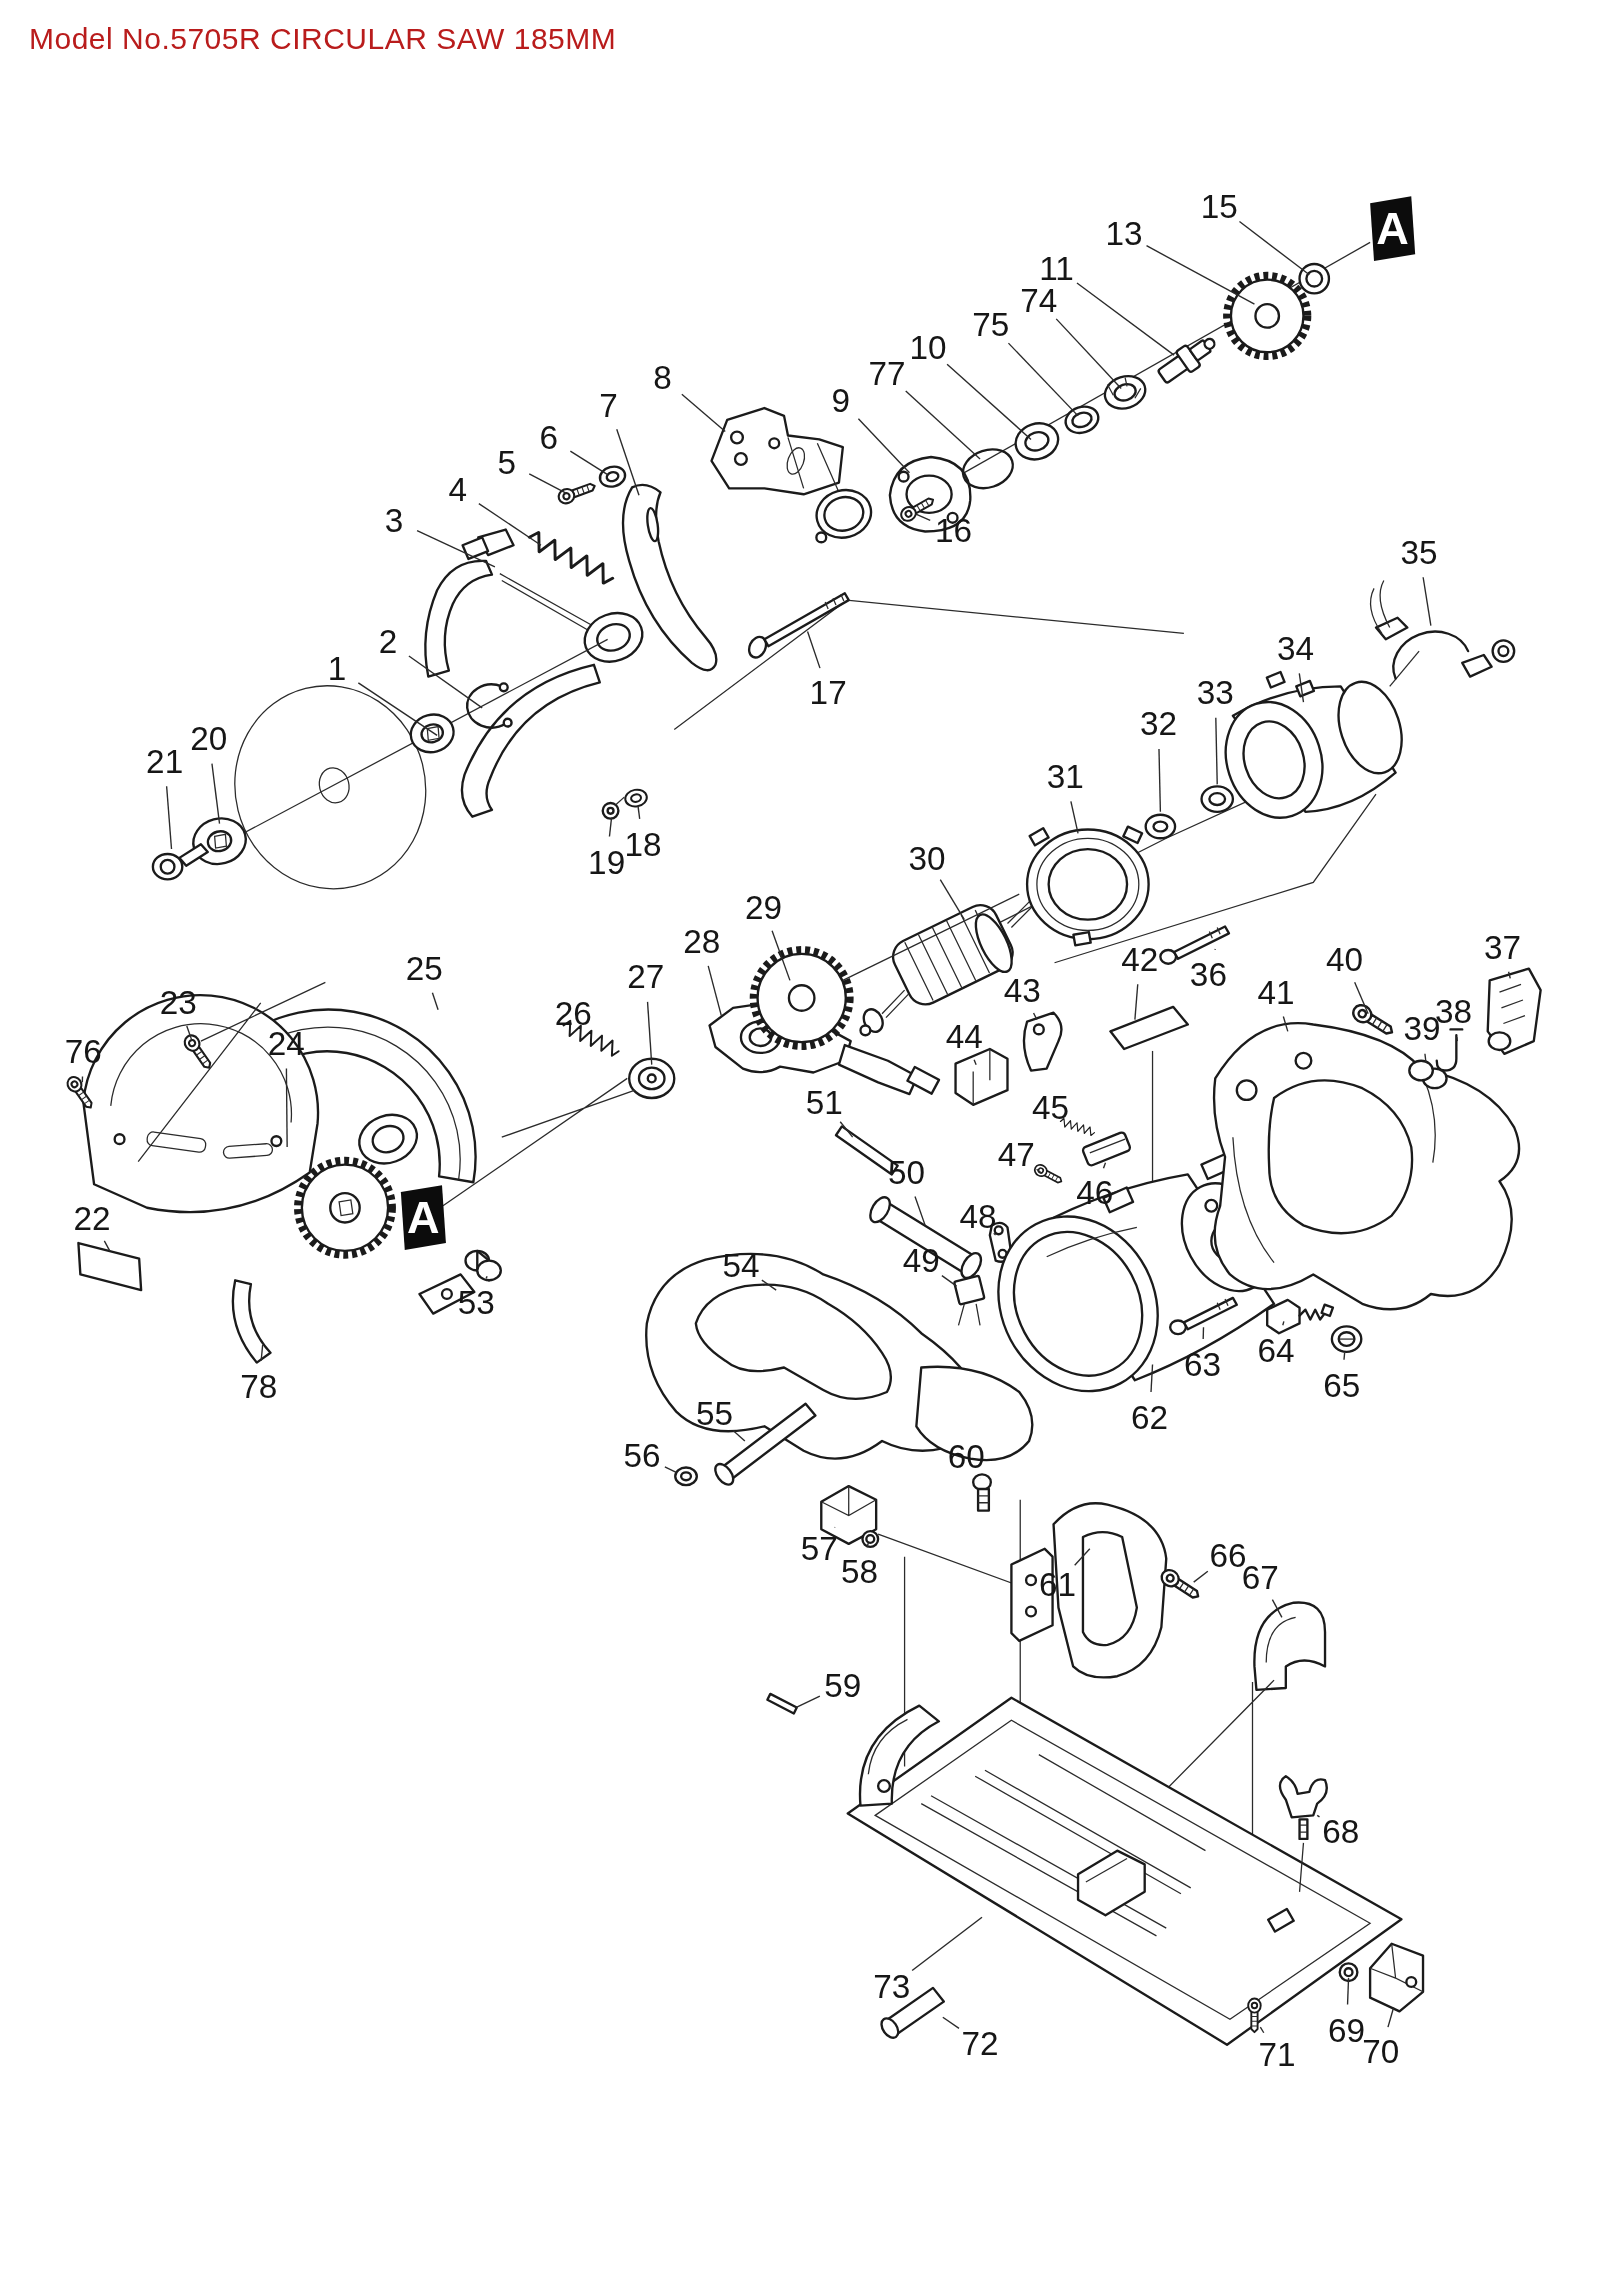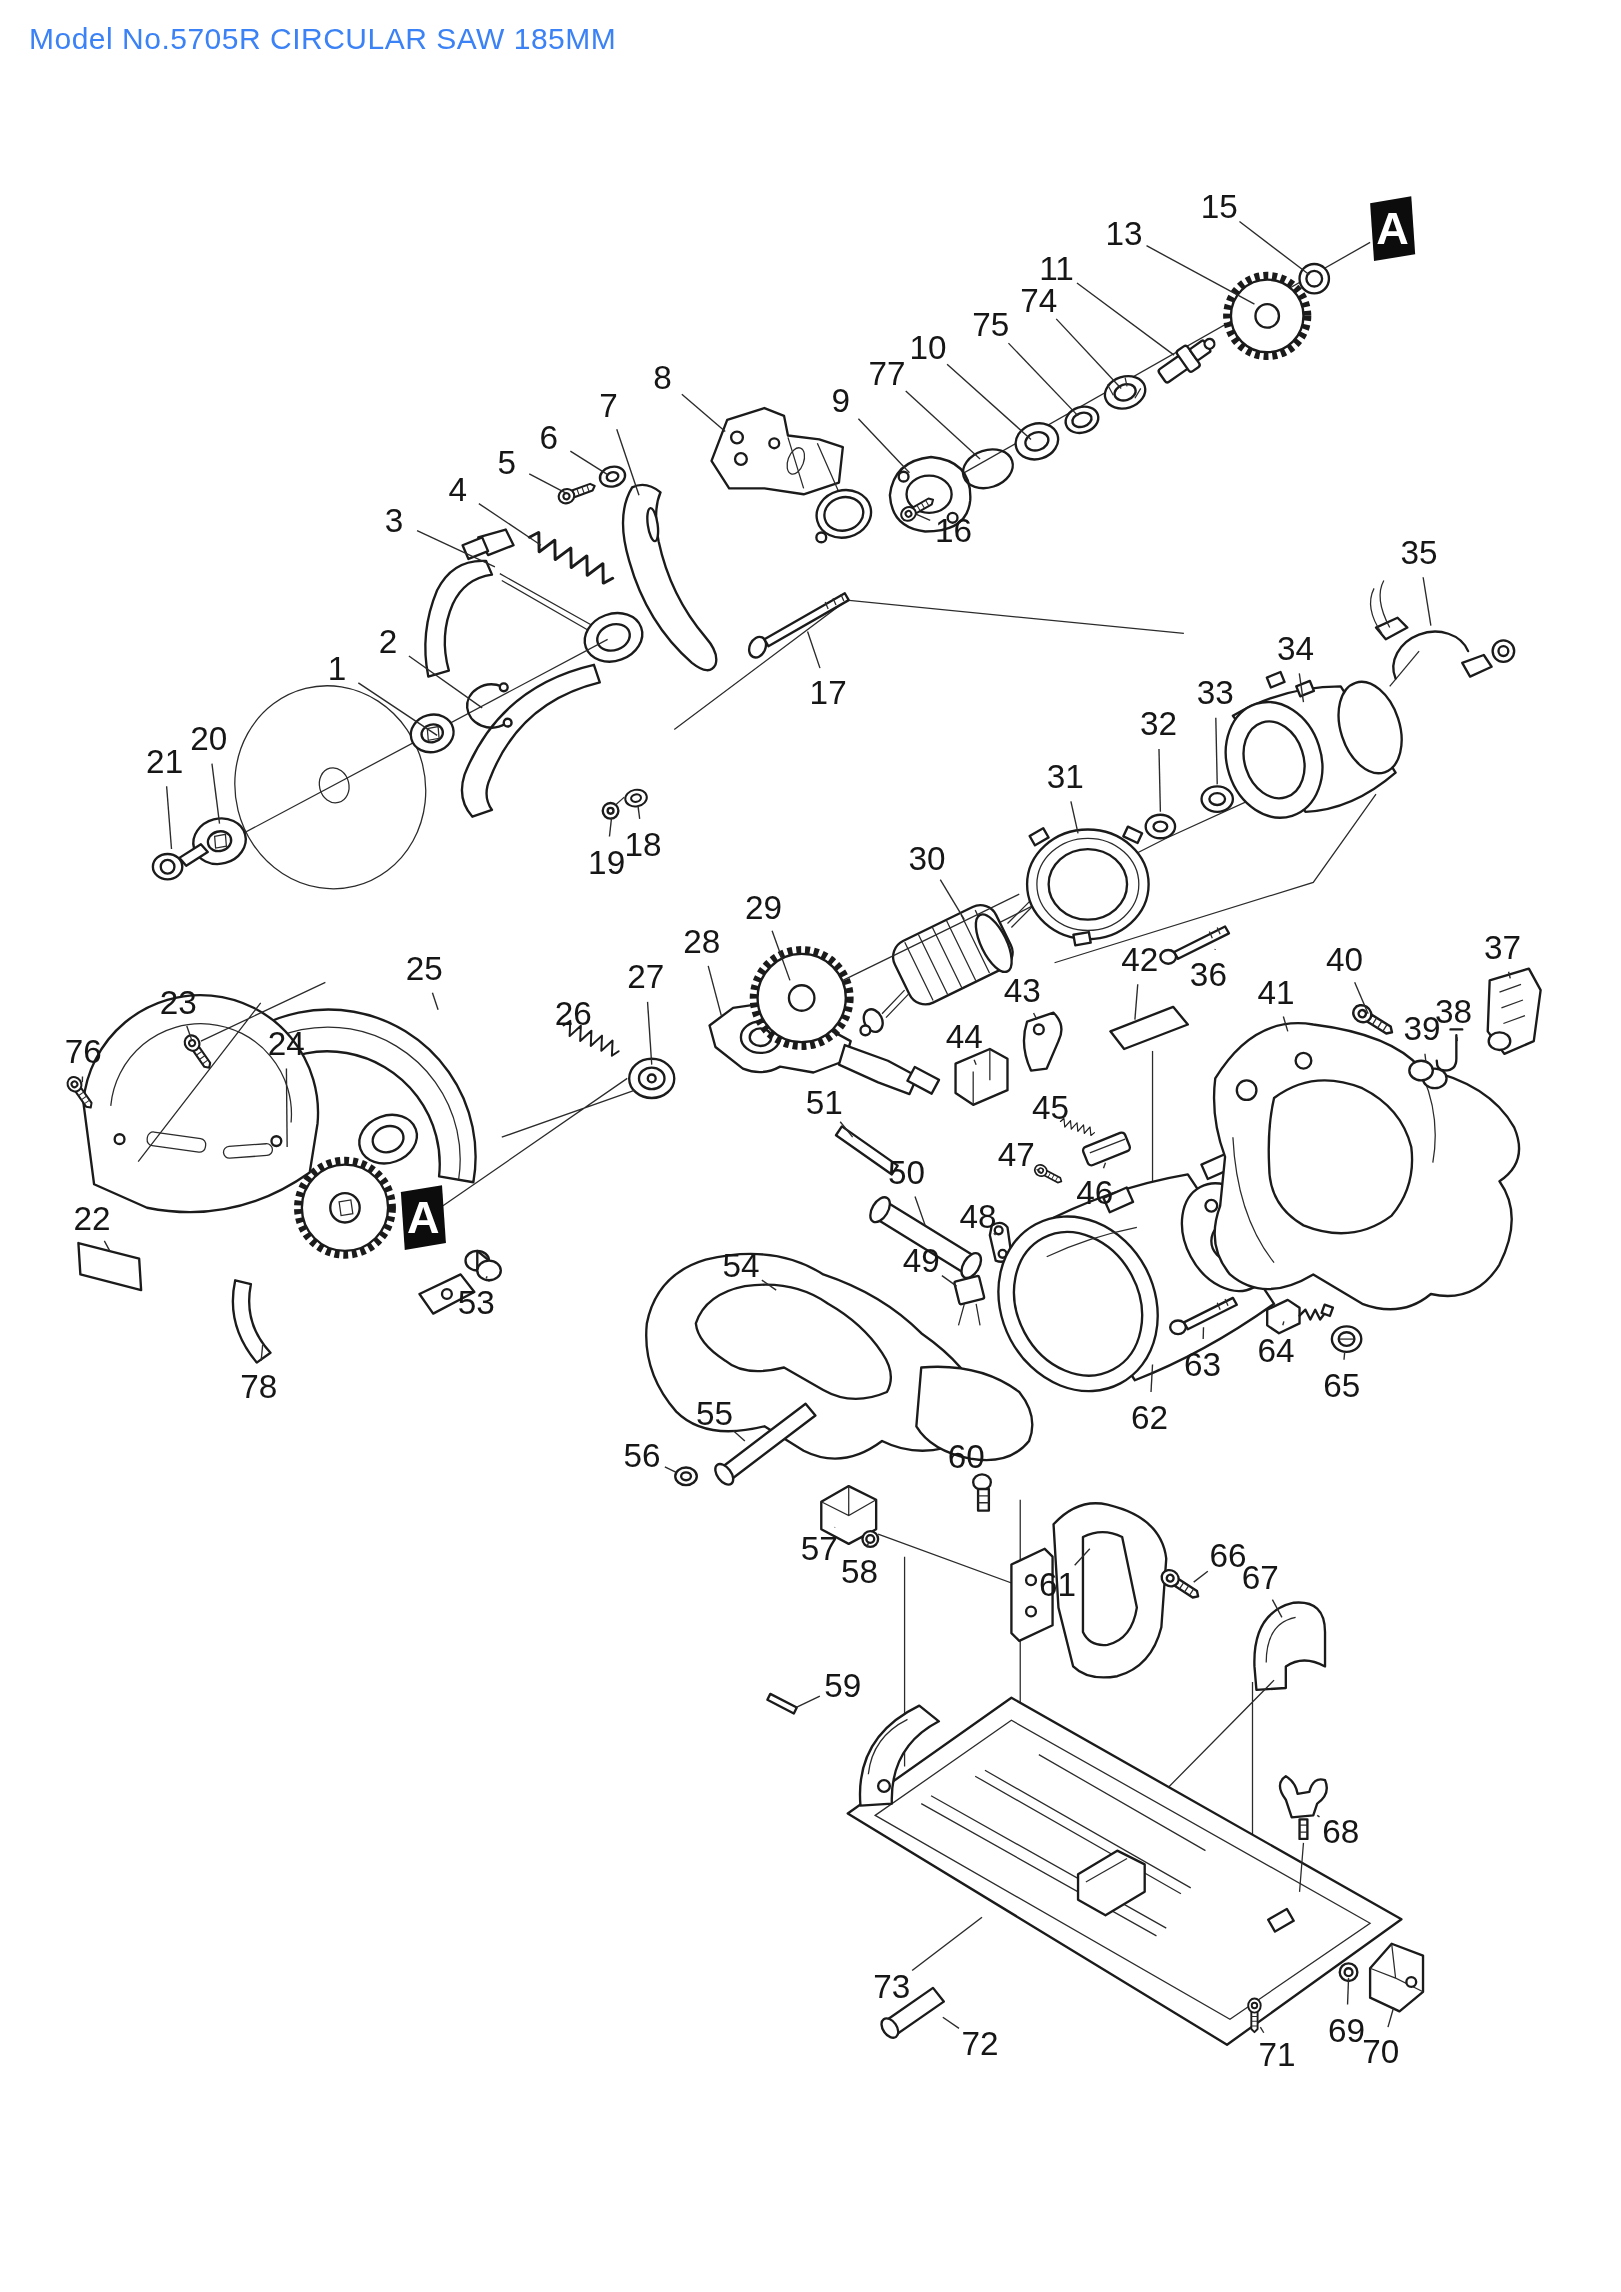--- a/index.html
+++ b/index.html
@@ -1,18 +1,18 @@
 <!DOCTYPE html>
 <html><head>
 <meta charset="utf-8">
 <style>
   html,body{margin:0;padding:0;background:#ffffff;}
   #canvas{position:relative;width:1621px;height:2293px;background:#ffffff;overflow:hidden;
           font-family:"Liberation Sans", sans-serif;}
-  #title{position:absolute;left:29px;top:21.6px;font-size:30px;color:#3b82f6;letter-spacing:0.5px;}
+  #title{position:absolute;left:29px;top:21.6px;font-size:30px;color:#b91c1c;letter-spacing:0.5px;}
   svg{position:absolute;left:0;top:0;}
   .part{fill:#ffffff;stroke:#1b1b1b;stroke-width:2.4;stroke-linejoin:round;stroke-linecap:round;}
   .ln{fill:none;stroke:#1b1b1b;stroke-width:2.4;stroke-linejoin:round;stroke-linecap:round;}
   .thin{fill:none;stroke:#2b2b2b;stroke-width:1.3;}
   .teeth{fill:none;stroke:#1b1b1b;}
   .leader{stroke:#2b2b2b;stroke-width:1.4;}
   text.pn{font-family:"Liberation Sans",sans-serif;font-size:34px;fill:#161616;text-anchor:middle;}
   text.mk{font-family:"Liberation Sans",sans-serif;font-size:46px;font-weight:bold;fill:#ffffff;text-anchor:middle;}
 </style>
 </head>

